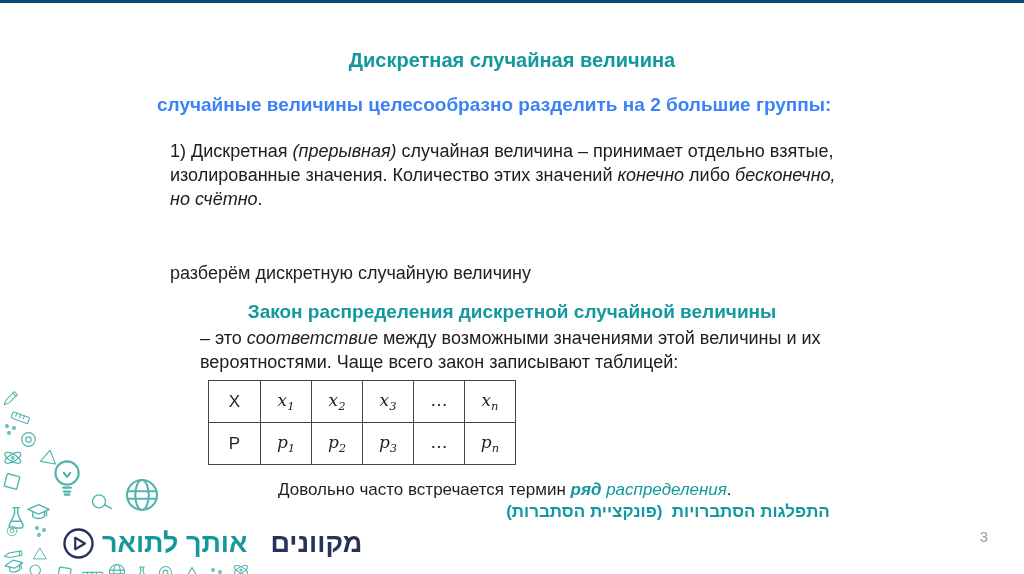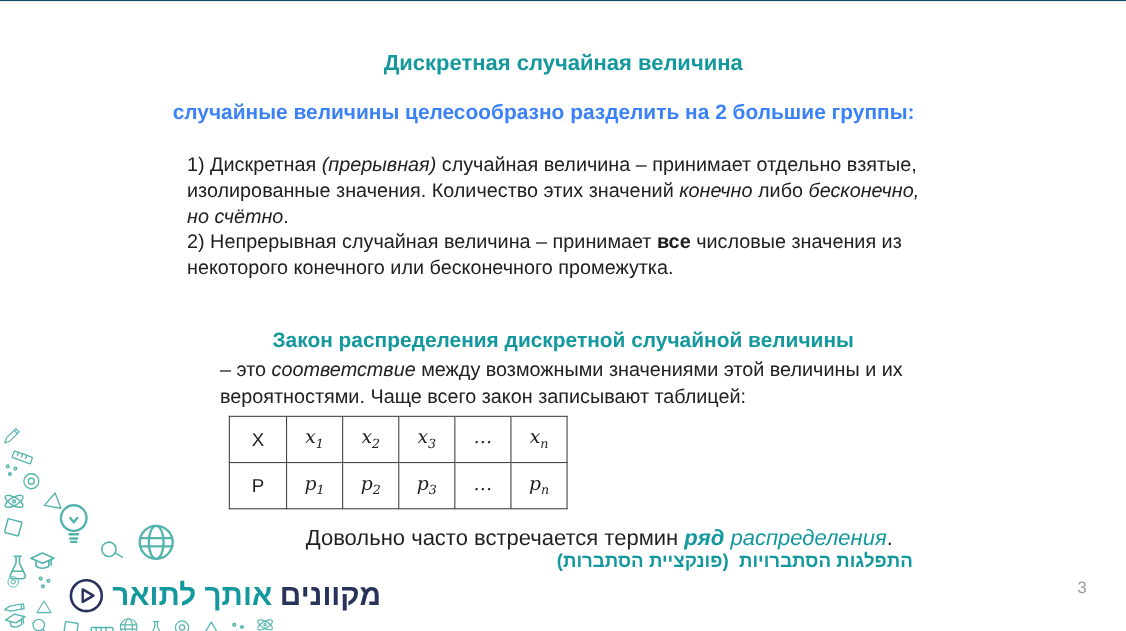--- a/index.html
+++ b/index.html
@@ -2,21 +2,21 @@
 <html style="--teal: #13989e; --navy: #29325a; --doodle: #2da49b; --page-gray: #9b9b9b; --text: #1f1f1f;"><head>
 <meta charset="utf-8">
 <style>
   html,body{margin:0;padding:0;}
   :root{
     --teal:#13989e; --navy:#29325a; --doodle:#2da49b; --page-gray:#9b9b9b; --text:#1f1f1f;
   }
   .page{
     position:relative; width:1024px; height:574px; background:#ffffff;
     overflow:hidden; font-family:"Liberation Sans", sans-serif; color:var(--text);
-    border-top:1px solid #0c4a6e; box-sizing:border-box;
+    border-top:3px solid #0c4a6e; box-sizing:border-box;
   }
   .abs{position:absolute;}
   .slide-title{
     top:46px; left:0; width:1024px; text-align:center;
     font-size:20px; font-weight:bold; color:var(--teal);
   }
   .intro-line{
     top:91px; left:157px; font-size:19px; font-weight:bold; color:#3b82f6;
   }
   .para{font-size:18px; line-height:24px; color:#202020;}
@@ -35,34 +35,34 @@
     position:absolute; top:377px; left:208px; border-collapse:collapse;
   }
   table.dist td{
     border:1.6px solid #454545; text-align:center; vertical-align:middle;
     height:41px; padding:0;
   }
   td.head{width:51px; font-size:17px; font-family:"Liberation Sans",sans-serif; padding-left:2px; text-align:left; padding-left:14px;}
   td.math{width:50px; font-family:"DejaVu Serif", serif; font-size:17px;}
   td.math i{font-style:italic;}
   td.math sub{font-size:11.5px; font-style:italic; font-family:"DejaVu Serif",serif;}
-  .term-line{top:477px; left:278px; font-size:20px;}
+  .term-line{top:477px; left:278px; font-size:17px;}
   .hebrew-note{
     top:499px; left:505px; width:326px; text-align:center;
     direction:rtl; unicode-bidi:isolate; white-space:pre;
     font-size:17px; font-weight:bold; color:var(--teal);
   }
   .page-number{top:525px; right:36px; font-size:15px; color:var(--page-gray);}
   .doodle{left:0; top:370px; opacity:.82;}
   .doodle g, .doodle use{stroke:var(--doodle); fill:none; stroke-width:1.4; stroke-linecap:round; stroke-linejoin:round;}
   .brand-logo{
     left:60px; top:522px; display:flex; direction:rtl; align-items:center; gap:7px;
     font-size:27px; font-weight:bold; white-space:nowrap; background:#fff; padding:2px 6px 2px 2px;
   }
-  .brand-primary{color:var(--navy);}
+  .brand-primary{color:var(--navy);margin-left:16px;}
   .brand-secondary{color:var(--teal); font-weight:bold;}
   .play-icon-svg{display:block;}
 </style>
 </head>
 <body>
 
 <div class="page">
 
   <svg class="abs doodle" width="300" height="205" aria-hidden="true">
     <defs>
@@ -144,22 +144,22 @@
     <use href="#d-dots" transform="translate(210 194)"></use>
     <use href="#d-atom" transform="translate(232 188) scale(0.75)"></use>
   </svg>
 
   <div class="abs slide-title">Дискретная случайная величина</div>
 
   <div class="abs intro-line">случайные величины целесообразно разделить на 2 большие группы:</div>
 
   <div class="abs para para-1"><span class="seg ">1) Дискретная </span><span class="seg i">(прерывная)</span><span class="seg "> случайная величина – принимает отдельно взятые, изолированные значения. Количество этих значений </span><span class="seg i">конечно</span><span class="seg "> либо </span><span class="seg i">бесконечно, но счётно</span><span class="seg ">.</span></div>
 
-  <div class="abs para para-2"><span class="seg ">2) Непрерывная случайная величина – принимает </span><span class="seg b">все</span><span class="seg "> числовые значения из некоторого конечного или бесконечного промежутка.</span></div>
 
+  <div class="abs lead-in">разберём дискретную случайную величину</div>
 
   <div class="abs para law-body"><span class="seg ">– это </span><span class="seg i">соответствие</span><span class="seg "> между возможными значениями этой величины и их вероятностями. Чаще всего закон записывают таблицей:</span></div>
 
   <div class="abs law-title">Закон распределения дискретной случайной величины</div>
 
   <table class="dist">
     <tbody>
         <tr>
       <td class="head">X</td>
       <td class="math"><i>x</i><sub>1</sub></td>

